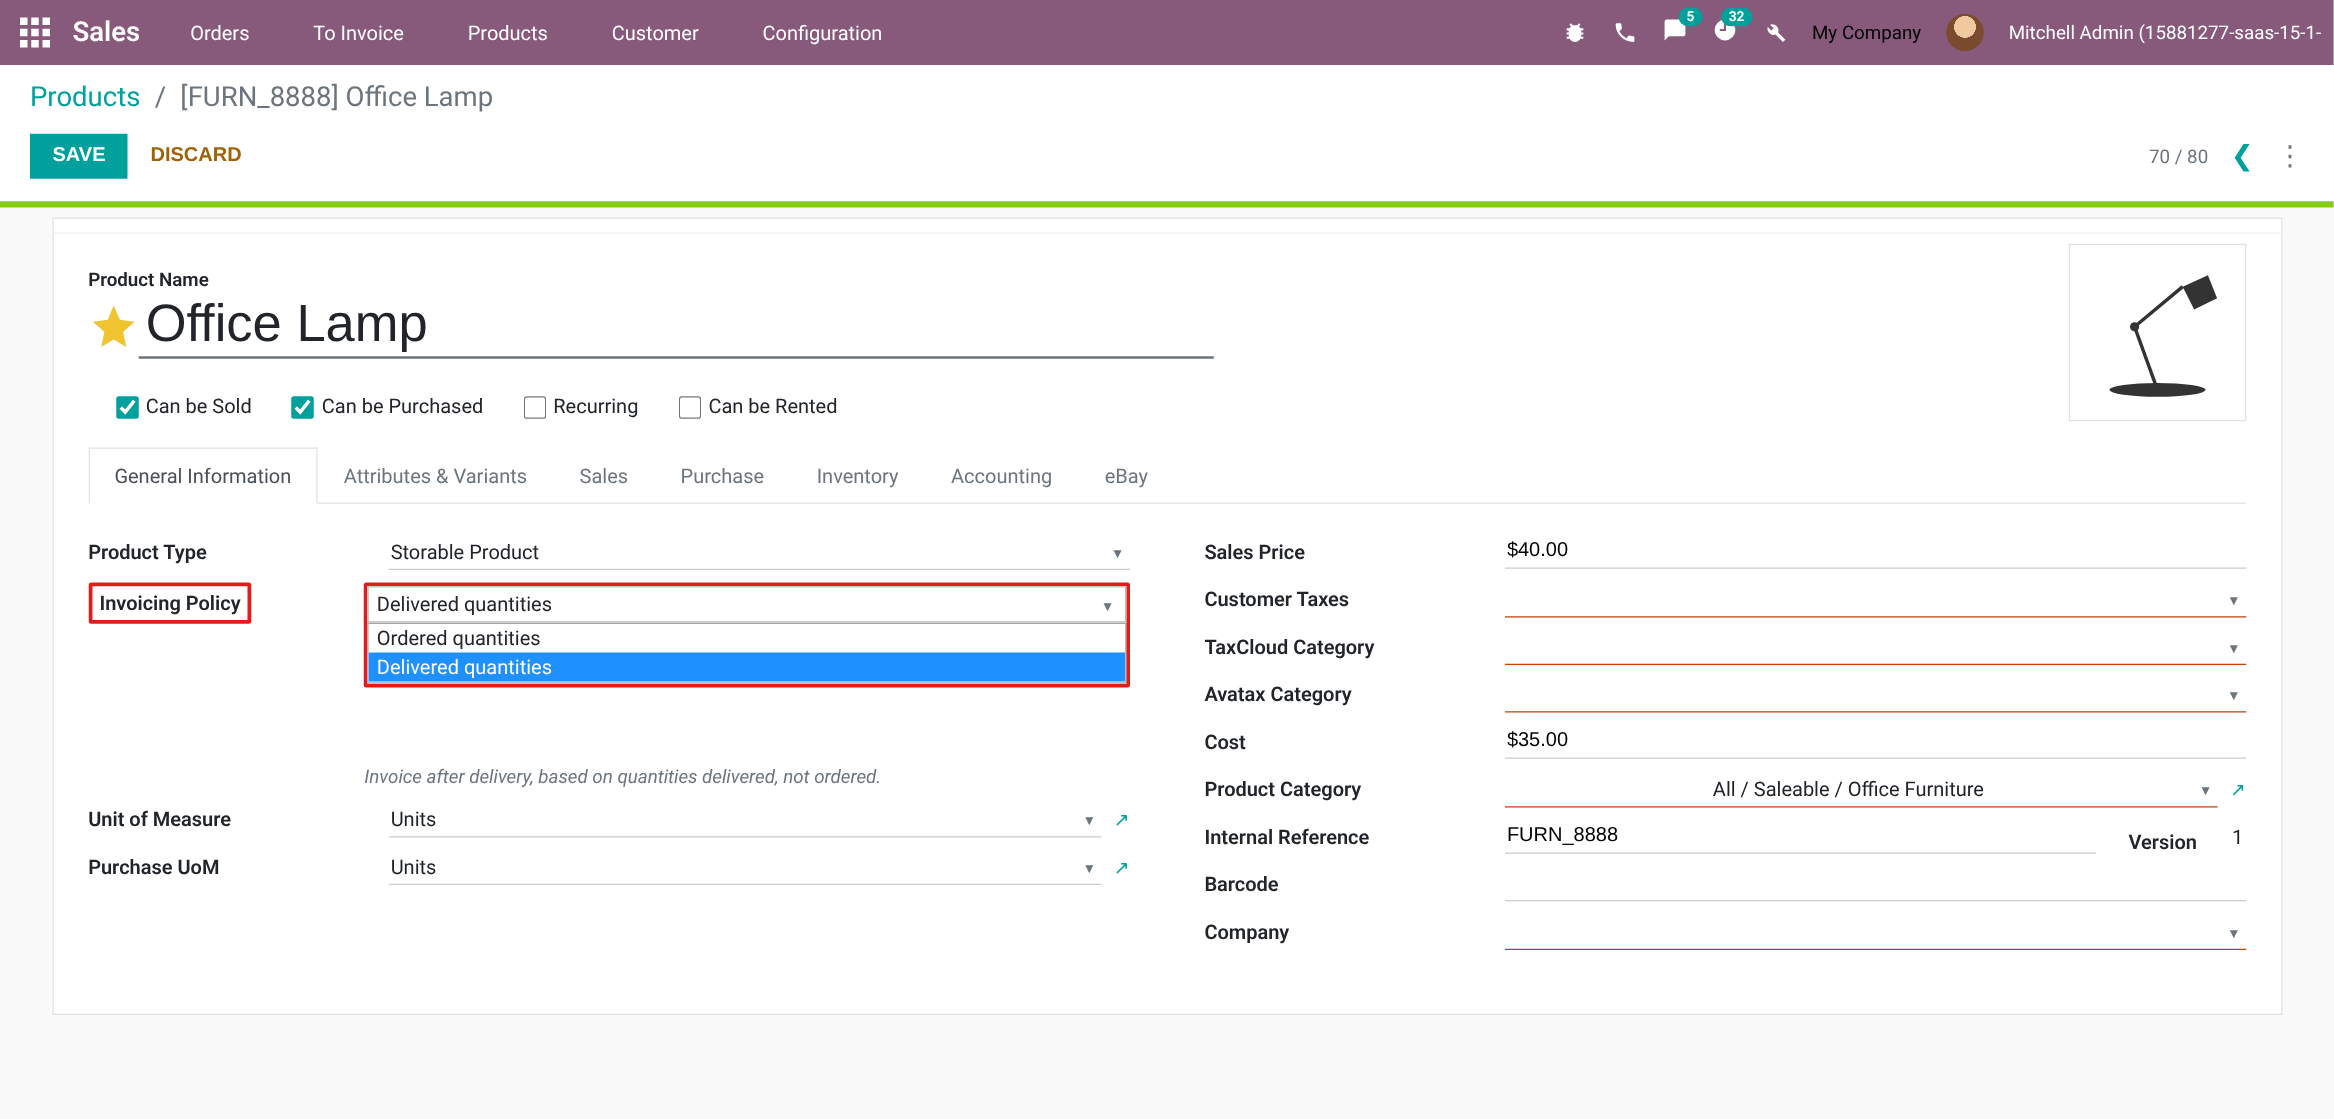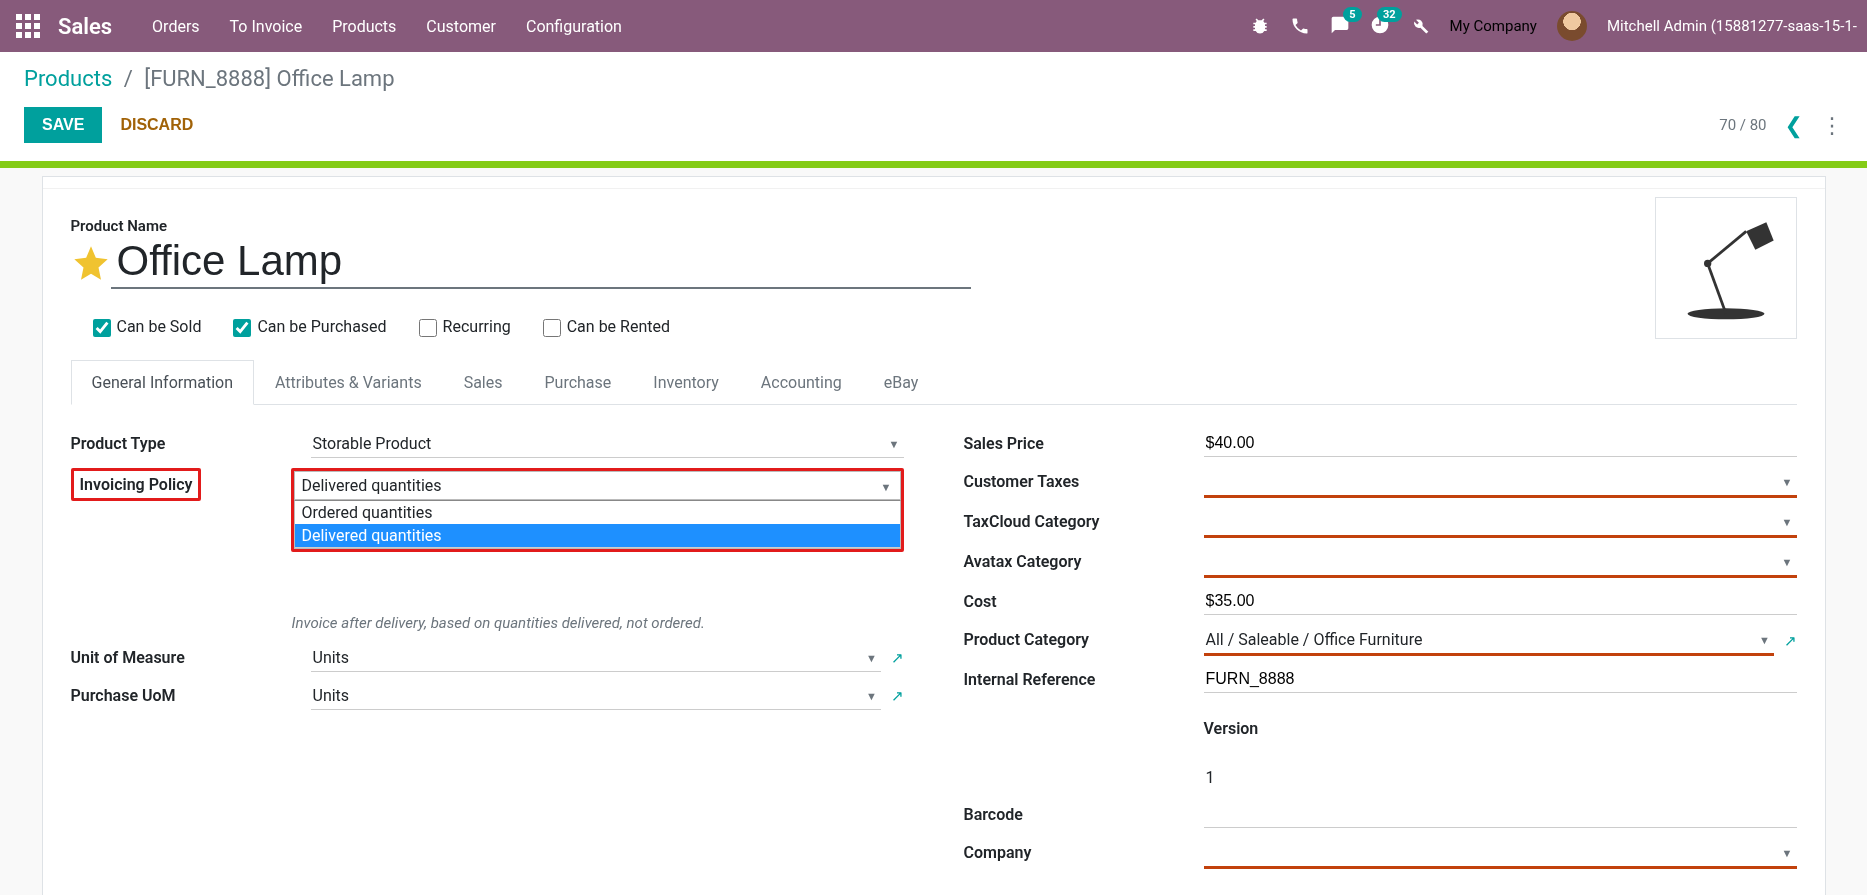--- a/index.html
+++ b/index.html
@@ -3,32 +3,32 @@
 <meta charset="utf-8">
 <style>
   * { box-sizing: border-box; margin: 0; padding: 0; }
   body { font-family: -apple-system, "Segoe UI", Roboto, "Helvetica Neue", Arial, sans-serif; font-size: 14px; color: #212529; background: #f9f9f9; width: 1867px; }
   
   
   .topnav { background: #875a7b; color: #fff; display: flex; align-items: center; height: 52px; padding: 0 10px 0 16px; }
   .apps-icon { width: 24px; height: 24px; margin-right: 18px; display: grid; grid-template-columns: repeat(3,6px); grid-template-rows: repeat(3,6px); gap: 3px; cursor: pointer; }
   .apps-icon span { background: #fff; width: 6px; height: 6px; }
   .brand { font-size: 22px; font-weight: 600; margin-right: 40px; }
-  .nav-links { display: flex; gap: 30px; flex: 1; }
+  .nav-links { display: flex; gap: 51px; flex: 1; }
   .nav-links a { color: #fff; text-decoration: none; font-size: 16px; cursor: pointer; }
   .nav-right { display: flex; align-items: center; gap: 20px; }
   .ico { width: 20px; height: 20px; fill: #fff; cursor: pointer; }
   .badge-wrap { position: relative; cursor: pointer; }
   .badge { position: absolute; top: -8px; right: -12px; background: #00a09d; color: #fff; font-size: 11px; font-weight: 700; border-radius: 10px; padding: 1px 6px; }
   .company { font-size: 15px; color: #000000; cursor: pointer; }
   .avatar { width: 30px; height: 30px; border-radius: 50%; background: radial-gradient(circle at 50% 35%, #f0c9a0 35%, #7a4b2e 36%); cursor: pointer; }
   .username { font-size: 15px; color: #fff; cursor: pointer; }
   
   
-  .control-bar { background: #fff; border-bottom: 7px solid #84cc16; padding: 14px 24px 18px; }
+  .control-bar { background: #fff; border-bottom: 5px solid #84cc16; padding: 14px 24px 18px; }
   .breadcrumb { font-size: 22px; margin-bottom: 16px; }
   .breadcrumb .bc-parent { color: #00a09d; cursor: pointer; }
   .breadcrumb .bc-sep { color: #6c757d; margin: 0 6px; }
   .breadcrumb .bc-cur { color: #6c757d; }
   .action-row { display: flex; align-items: center; }
   .btn-save { background: #00a09d; color: #fff; border: none; padding: 9px 18px; font-size: 16px; font-weight: 600; cursor: pointer; }
   .btn-discard { background: transparent; border: none; color: #a16207; font-size: 16px; font-weight: 600; margin-left: 18px; cursor: pointer; }
   .pager { margin-left: auto; display: flex; align-items: center; gap: 18px; color: #6c757d; font-size: 15px; }
   .pager .chev { color: #00a09d; font-size: 22px; cursor: pointer; }
   .pager .chev2 { color: #6c757d; font-size: 22px; }
@@ -73,23 +73,23 @@
   .hl-red { border: 3px solid #e21b1b; padding: 0 4px; border-radius: 2px; }
   .flabel.hl-red { width: auto; margin-right: 90px; padding: 4px 6px; }
   .dd-wrap { position: relative; border: 3px solid #e21b1b; border-radius: 2px; padding-bottom: 0; }
   .dd-head { border: 1px solid #bbb; padding: 4px 24px 4px 6px; font-size: 16px; position: relative; cursor: pointer; background: #fff; }
   .dd-head .sel-caret { top: 9px; right: 8px; }
   .dd-list { border: 1px solid #bbb; border-top: 1px solid #888; }
   .dd-opt { padding: 2px 6px; font-size: 16px; cursor: pointer; }
   .dd-opt.sel { background: #1e90ff; color: #fff; }
   
   .right-col .frow { min-height: 38px; }
-  .right-col .sel { border-bottom: 3px solid #c2410c; }
+  .right-col .sel { border-bottom: 1px solid #c2410c; text-align: center; }
   .right-col .readonly { font-size: 16px; padding: 4px 2px; }
-  .ver-row { display: flex; align-items: flex-start; gap: 26px; flex-direction: column; }
+  .ver-row { display: flex; align-items: flex-end; gap: 26px; }
   .ver-label { font-size: 16px; font-weight: 600; }
 </style>
 </head>
 <body>
 
 <div class="topnav">
   <div class="apps-icon">
     <span></span>
       <span></span>
       <span></span>

